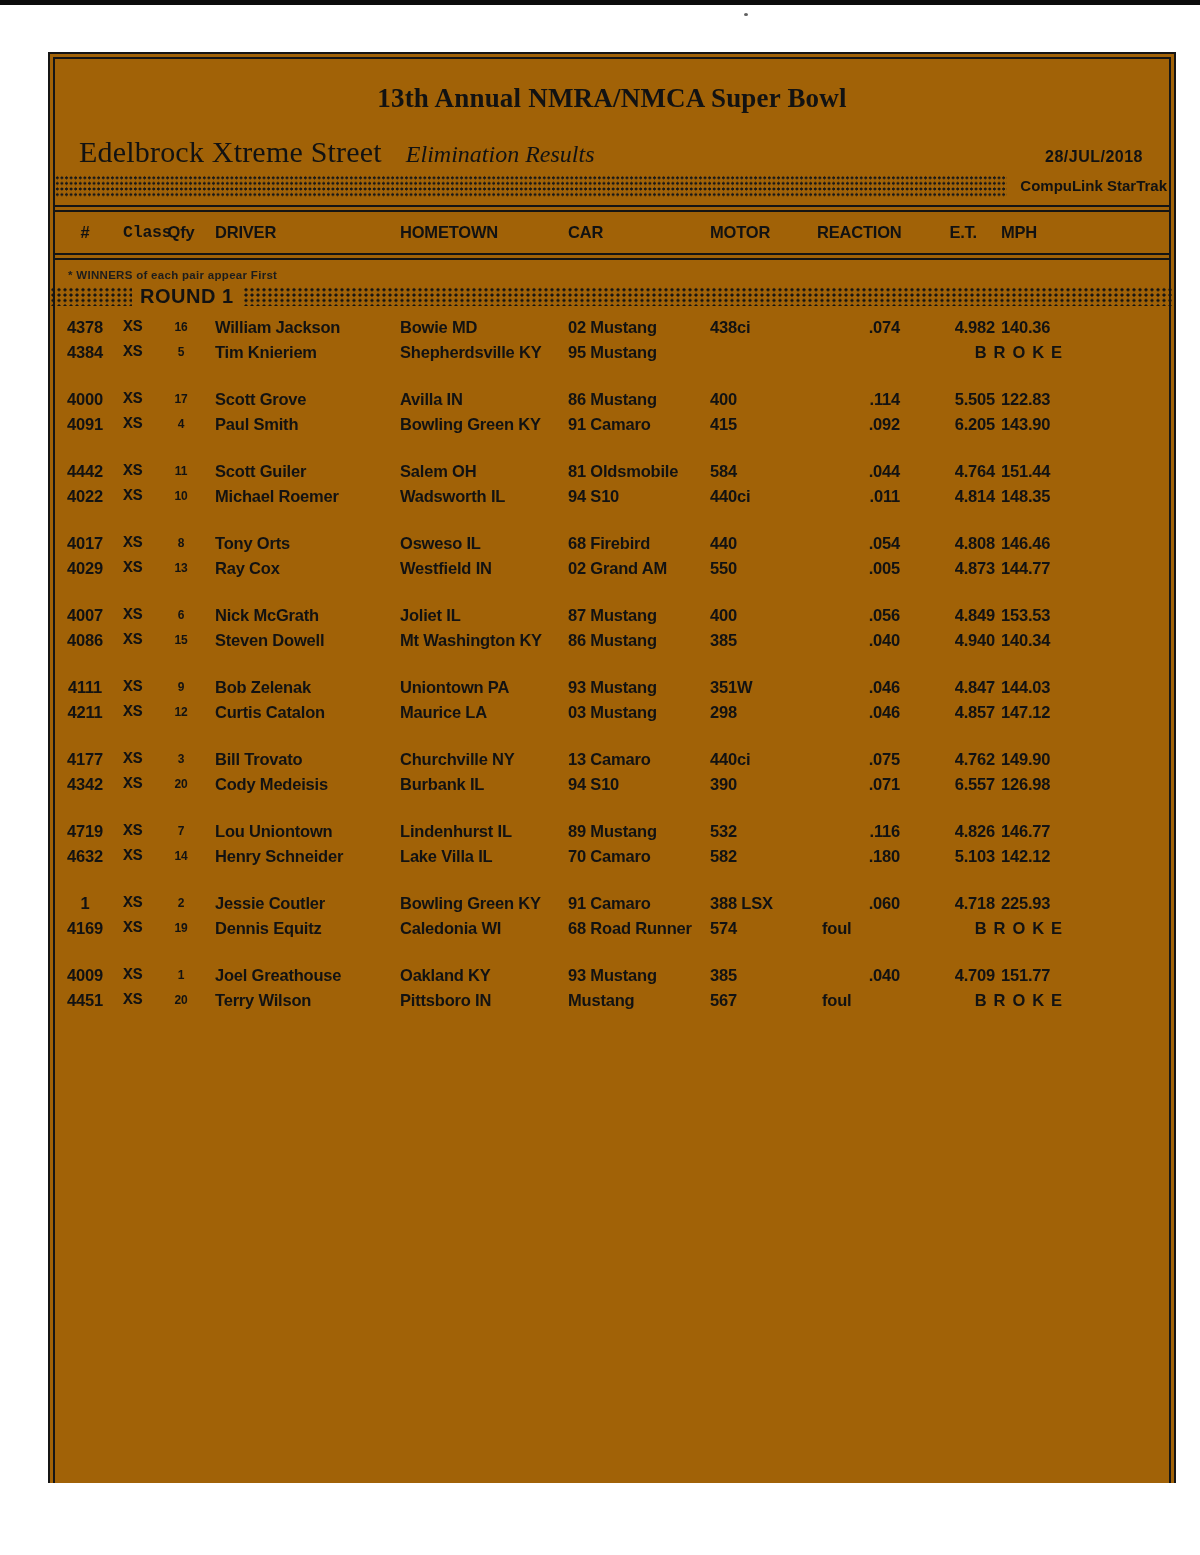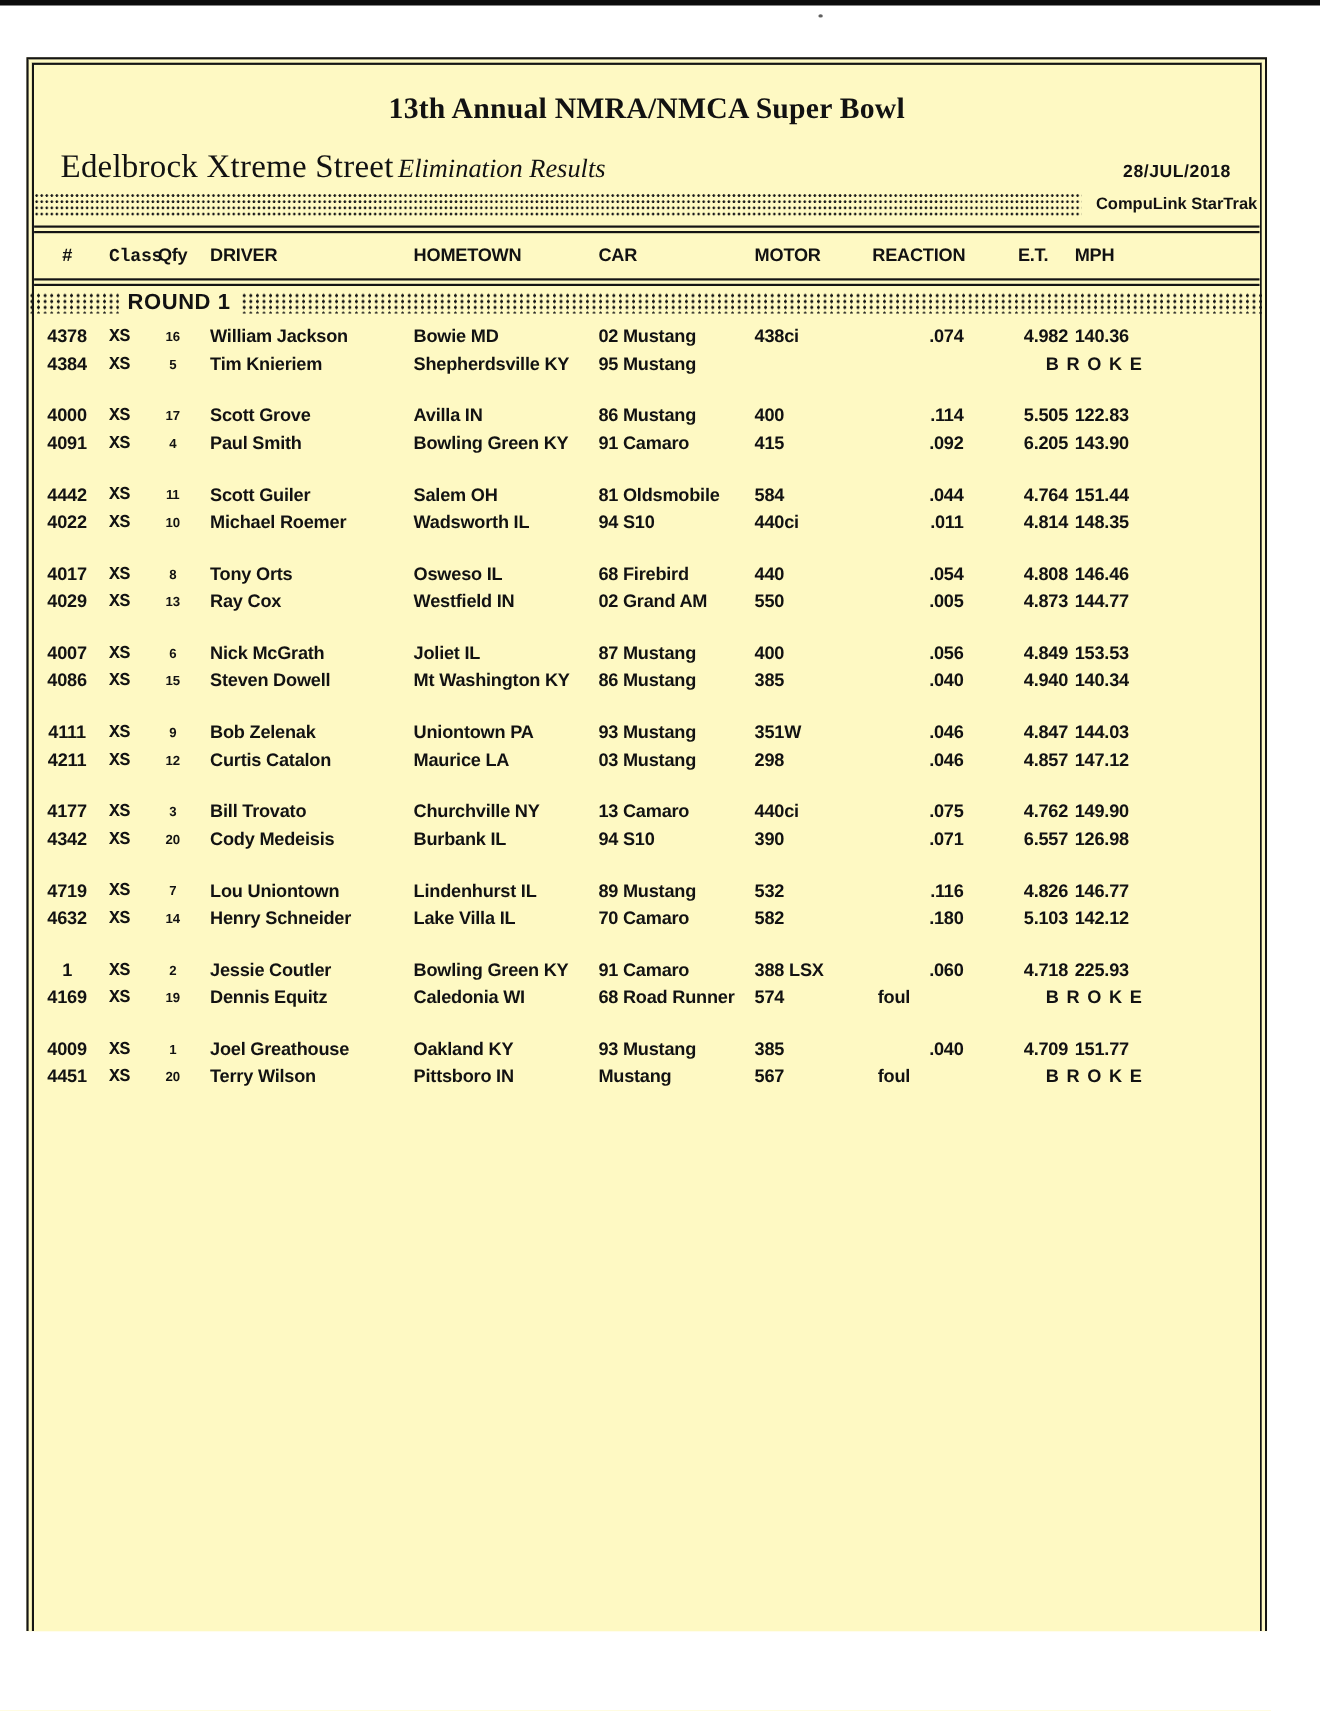--- a/index.html
+++ b/index.html
@@ -6,35 +6,35 @@
   body{
     width:1200px;height:1555px;position:relative;background:#ffffff;
     font-family:"Liberation Sans", sans-serif;color:#121212;overflow:hidden;
   }
   
   .scan-topline{position:absolute;top:0;left:0;width:1200px;height:5px;background:#0c0c0c;}
   .speck{position:absolute;background:#2a2a2a;border-radius:50%;opacity:.75;}
 
   
   .sheet{
-    position:absolute;left:24px;top:52px;width:1114px;height:1424px;
+    position:absolute;left:48px;top:52px;width:1114px;height:1424px;
     border-top:7px double #151515;border-left:7px double #151515;border-right:7px double #151515;
-    background:#fef9c3;
+    background:#a16207;
   }
 
   .title{
     margin-top:24px;text-align:center;
     font-family:"Liberation Serif", serif;font-weight:bold;font-size:27px;letter-spacing:.2px;
   }
 
   .subhead{
     display:flex;align-items:baseline;margin-top:21px;padding:0 26px 0 24px;
   }
   .event-class{font-family:"Liberation Serif", serif;font-weight:normal;font-size:30px;letter-spacing:.2px;}
-  .report-type{font-family:"Liberation Serif", serif;font-style:italic;font-size:24px;margin-left:4px;}
+  .report-type{font-family:"Liberation Serif", serif;font-style:italic;font-size:24px;margin-left:24px;}
   .spacer{flex:1;}
   .date{font-size:16px;font-weight:600;letter-spacing:.5px;}
 
   .dots-band{position:relative;height:24px;margin-top:5px;}
   .dotfill{
     position:absolute;left:0;top:1px;height:22px;width:952px;
     background-image:radial-gradient(#181818 1.05px, transparent 1.35px);
     background-size:4.6px 5.6px;
   }
   .system-label{position:absolute;right:2px;top:3px;font-size:15px;font-weight:600;}
@@ -113,20 +113,21 @@
     <span class="c-home">HOMETOWN</span>
     <span class="c-car">CAR</span>
     <span class="c-motor">MOTOR</span>
     <span class="c-react">REACTION</span>
     <span class="c-et h-et">E.T.</span>
     <span class="c-mph h-mph">MPH</span>
   </div>
 
   <div class="dblrule2"></div>
 
+  <div class="winners-note">* WINNERS of each pair appear First</div>
 
   <div class="round-band">
     <div class="rounddots left"></div>
     <span class="round-label">ROUND 1</span>
     <div class="rounddots right"></div>
   </div>
 
   <div class="rows" id="pairs">
       <div class="pair">
         <div class="grid row">

